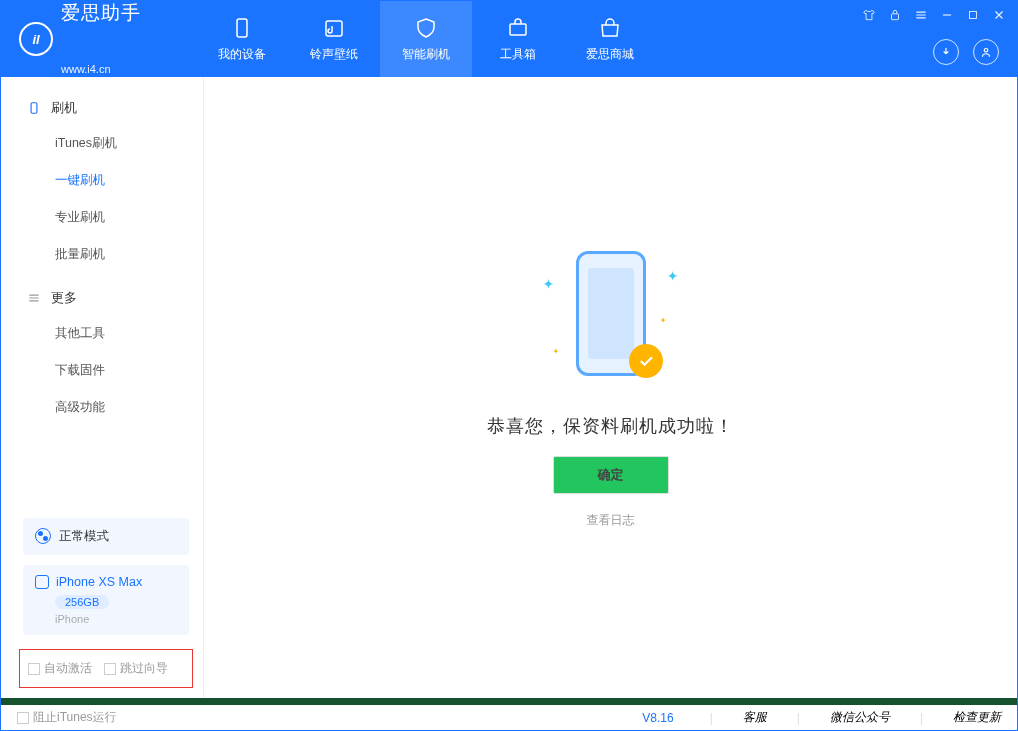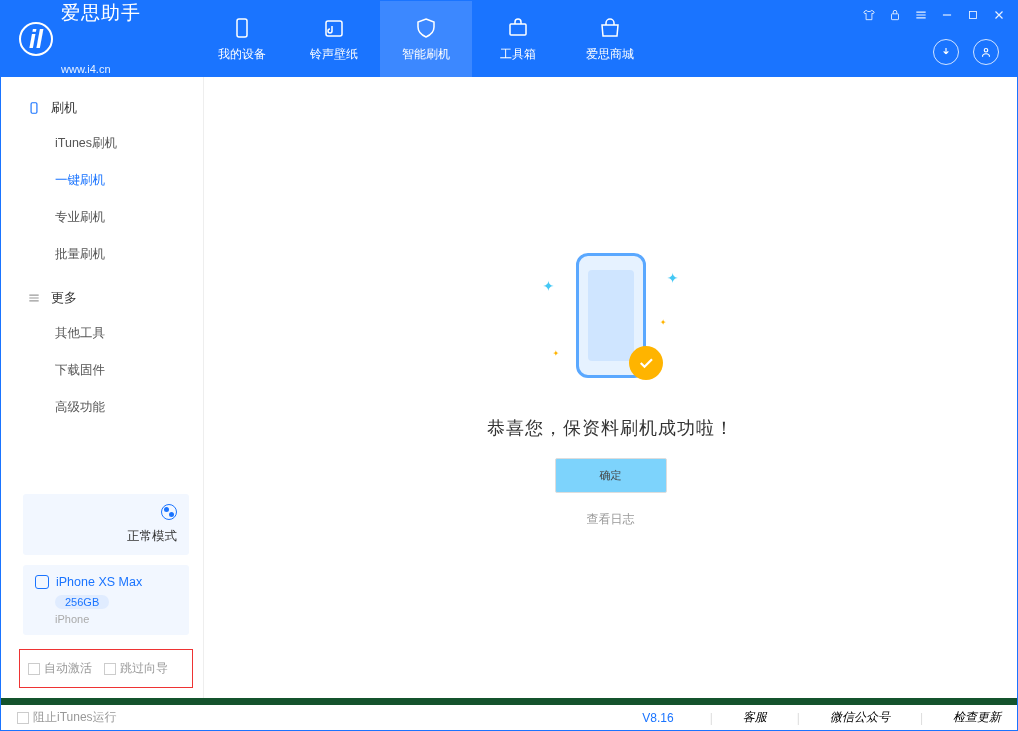--- a/index.html
+++ b/index.html
@@ -1,21 +1,21 @@
 <!DOCTYPE html>
 <html><head>
 <meta charset="utf-8">
 <style>
 * { margin: 0; padding: 0; box-sizing: border-box; font-family: "Microsoft YaHei", Arial, sans-serif; }
 body { background: #fff; width: 1018px; height: 731px; overflow: hidden; border: 1px solid #1a74ff; }
 
 
 .header { height: 76px; background: linear-gradient(90deg, #1a74ff, #1a74ff); display: flex; align-items: stretch; color: #fff; position: relative; }
 .logo-block { width: 195px; display: flex; align-items: center; padding-left: 18px; gap: 8px; }
-.logo-circle { width: 34px; height: 34px; border: 2.5px solid #fff; border-radius: 50%; display: flex; align-items: center; justify-content: center; font-weight: bold; font-size: 25px; font-style: italic; }
+.logo-circle { width: 34px; height: 34px; border: 2.5px solid #fff; border-radius: 50%; display: flex; align-items: center; justify-content: center; font-weight: bold; font-size: 13px; font-style: italic; }
 .logo-text { display: flex; flex-direction: column; line-height: 1.1; gap: 40px; }
 .logo-title { font-size: 19px; font-weight: 500; letter-spacing: 1px; }
 .logo-sub { font-size: 11px; opacity: 0.9; }
 
 .tabs { display: flex; flex: 1; }
 .tab { width: 92px; display: flex; flex-direction: column; align-items: center; justify-content: center; gap: 5px; cursor: pointer; font-size: 12px; }
 .tab.active { background: rgba(255,255,255,0.15); }
 .tab-icon { width: 26px; height: 26px; display: flex; align-items: center; justify-content: center; }
 .tab-icon svg { width: 24px; height: 24px; }
 
@@ -28,21 +28,21 @@
 
 .body { display: flex; height: calc(100% - 76px - 32px); }
 
 .sidebar { width: 195px; border-right: 1px solid #eee; padding-top: 14px; position: relative; display: flex; flex-direction: column; margin-left: 8px; }
 .side-group-title { display: flex; align-items: center; gap: 10px; padding: 8px 18px; font-size: 13px; color: #333; font-weight: 500; }
 .side-group-icon { width: 14px; height: 14px; display: inline-flex; align-items: center; justify-content: center; }
 .side-item { padding: 10px 18px 10px 46px; font-size: 12.5px; color: #555; cursor: pointer; }
 .side-item.active { color: #1a74ff; }
 .side-spacer { flex: 1; }
 
-.side-status { margin: 0 14px 10px; background: #f2f7ff; border-radius: 3px; padding: 10px 12px; display: flex; align-items: flex-end; gap: 8px; font-size: 12.5px; color: #333; flex-direction: column; }
+.side-status { margin: 0 14px 10px; background: #f2f7ff; border-radius: 3px; padding: 10px 12px; display: flex; align-items: flex-start; gap: 8px; font-size: 12.5px; color: #333; }
 .status-icon { width: 16px; height: 16px; border: 1.5px solid #1a74ff; border-radius: 50%; position: relative; }
 .status-icon::before, .status-icon::after { content: ""; position: absolute; background: #1a74ff; border-radius: 50%; }
 .status-icon::before { width: 5px; height: 5px; left: 2px; top: 2px; }
 .status-icon::after { width: 5px; height: 5px; right: 2px; bottom: 2px; }
 
 .side-device { margin: 0 14px 0; background: #f2f7ff; border-radius: 3px; padding: 10px 12px; font-size: 12.5px; }
 .device-name { color: #1a74ff; font-weight: 500; display: flex; align-items: center; gap: 7px; }
 .device-icon { width: 14px; height: 14px; border: 1.5px solid #1a74ff; border-radius: 3px; display: inline-block; }
 .device-cap { display: inline-block; margin-top: 6px; margin-left: 20px; background: #e0ecff; color: #1a74ff; border-radius: 10px; padding: 1px 10px; font-size: 11px; }
 .device-type { margin-top: 4px; margin-left: 20px; color: #aaa; font-size: 11px; }
@@ -57,21 +57,21 @@
 .phone-body { width: 70px; height: 125px; border: 3px solid #5aa8ff; border-radius: 12px; background: #e6f2ff; position: absolute; left: 15px; top: 5px; }
 .phone-inner { position: absolute; left: 9px; right: 9px; top: 14px; bottom: 14px; background: #cfe5ff; border-radius: 4px; }
 .check-badge { position: absolute; right: -2px; bottom: 8px; width: 34px; height: 34px; background: #ffb400; border-radius: 50%; display: flex; align-items: center; justify-content: center; }
 .sparkle { position: absolute; font-size: 14px; }
 .sparkle.s1 { left: -18px; top: 30px; color: #44c8f5; }
 .sparkle.s2 { right: -18px; top: 22px; color: #44c8f5; }
 .sparkle.s3 { right: -6px; top: 70px; color: #ffb400; font-size: 8px; }
 .sparkle.s4 { left: -8px; bottom: 30px; color: #ffb400; font-size: 8px; }
 
 .success-text { font-size: 18px; color: #333; letter-spacing: 1px; }
-.ok-btn { border: 1px solid #ddd; background: #7dd3fc; padding: 9px 44px; font-size: 11px; color: #444; cursor: pointer; border-radius: 2px; }
+.ok-btn { border: 1px solid #ddd; background: #22c55e; padding: 9px 44px; font-size: 13px; color: #444; cursor: pointer; border-radius: 2px; font-weight: bold; }
 .log-link { font-size: 12px; color: #999; cursor: pointer; }
 
 
 .footer { height: 32px; border-top: 7px solid #14532d; display: flex; align-items: center; padding: 0 16px; font-size: 12px; color: #999; }
 .footer .chk { margin-right: auto; }
 .footer-links { display: flex; gap: 30px; align-items: center; justify-content: center; }
 .footer-link { color: #000000; cursor: pointer; font-style: italic; }
 .footer-sep { color: #ddd; }
 .version { color: #1a74ff; margin-right: 6px; }
 </style>

